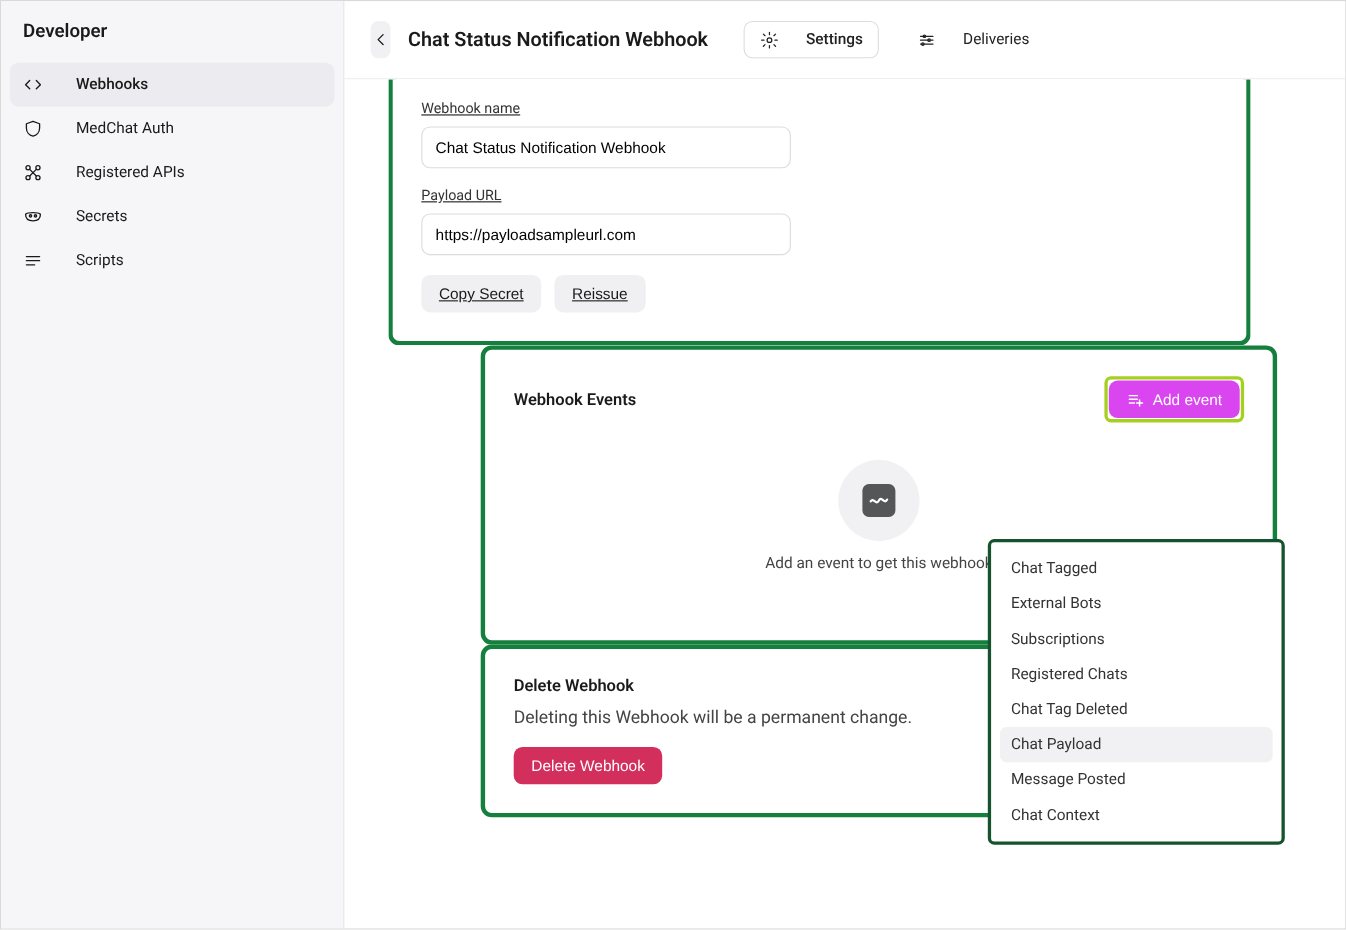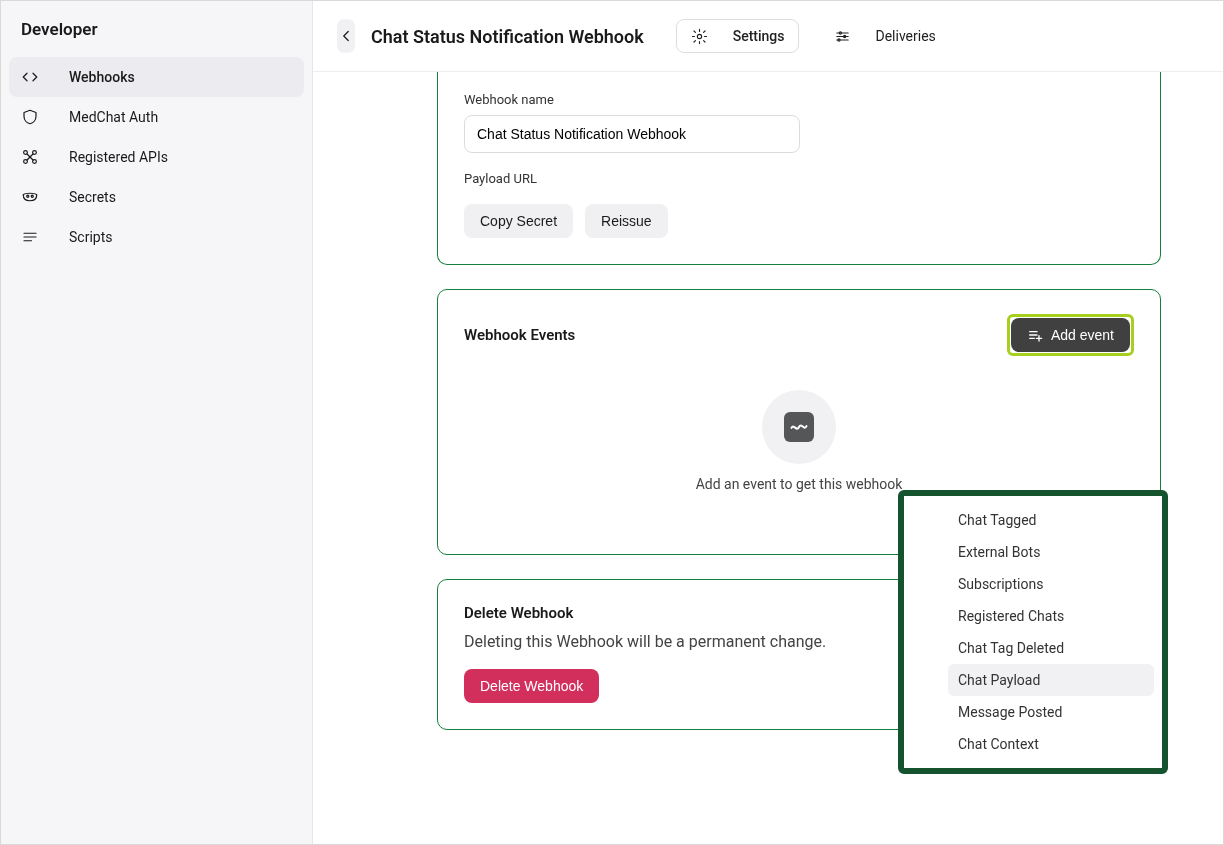--- a/index.html
+++ b/index.html
@@ -61,24 +61,23 @@
       display: inline-flex; align-items: center; gap: 24px;
       padding: 7px 14px; border-radius: 8px;
       color: #222; cursor: pointer; font-size: 14px;
     }
     .tab-btn.active { border: 1px solid #ddd; font-weight: 500; }
     .tab-btn .icon { width: 18px; height: 18px; display: flex; align-items: center; justify-content: center; }
 
     .content { flex: 1; overflow-y: auto; padding: 0 40px 40px; position: relative; }
 
     .card {
-      border: 1px solid #15803d;
+      border: 4px solid #15803d;
       border-radius: 10px;
       padding: 24px 26px 26px;
-      margin-top: 24px;
       background: #fff;
     }
     .card.partial-top { border-top-left-radius: 0; border-top-right-radius: 0; border-top: none; margin-top: 0; padding-top: 20px; }
     .field-label { font-size: 13px; color: #333; margin-bottom: 8px; display: block; }
     .text-input {
       width: 336px; border: 1px solid #dcdce0; border-radius: 8px;
       padding: 10px 12px; font-size: 14px; background: #fff;
     }
     .field { margin-bottom: 18px; }
     .secret-wrap { position: relative; width: 336px; }
@@ -88,31 +87,31 @@
       display: inline-flex; align-items: center; gap: 8px;
       padding: 9px 16px; border-radius: 8px;
       font-size: 14px; cursor: pointer; border: none;
     }
     .btn-grey { background: #f0f0f3; color: #1a1a1a; }
     .btn-row { display: flex; gap: 12px; margin-top: 4px; }
 
     
     .events-header { display: flex; align-items: center; justify-content: space-between; }
     .section-title { font-size: 15px; font-weight: 600; }
-    .btn-primary { background: #404040; color: #fff; font-weight: 500; }
+    .btn-primary { background: #d946ef; color: #fff; font-weight: 500; }
     .highlight-box { border: 3px solid #a7cf1f; border-radius: 6px; padding: 1px; display: inline-block; }
     .events-empty { display: flex; flex-direction: column; align-items: center; padding: 34px 0 36px; gap: 12px; }
     .empty-circle { width: 74px; height: 74px; border-radius: 50%; background: #f1f1f3; display: flex; align-items: center; justify-content: center; }
     .empty-square { width: 30px; height: 30px; border-radius: 6px; background: #555658; display: flex; align-items: center; justify-content: center; }
     .empty-title { font-size: 20px; font-weight: 600; }
     .empty-sub { font-size: 14px; color: #444; }
 
     
     .dropdown-wrap { position: absolute; right: 55px; top: 418px; width: 270px; }
-    .dropdown-border { border: 6px solid #14532d; border-radius: 6px; background: #fff; padding-left: 36px; }
+    .dropdown-border { border: 3px solid #14532d; border-radius: 6px; background: #fff; }
     .dropdown-list { padding: 8px; }
     .dd-item { padding: 8px 10px; border-radius: 6px; cursor: pointer; font-size: 14px; color: #333; }
     .dd-item.hovered { background: #f1f1f3; }
 
     
     .delete-desc { color: #444; margin: 10px 0 18px; font-size: 16px; }
     .btn-danger { background: #d32f5d; color: #fff; font-weight: 500; }
 
     .svg-stroke { stroke: currentColor; fill: none; stroke-width: 1.6; stroke-linecap: round; stroke-linejoin: round; }
   </style>
@@ -210,27 +209,28 @@
                 <circle cx="7" cy="17" r="1.6"></circle>
               </svg>
           </span>
           <span>Deliveries</span>
         </div>
       </div>
     </div>
 
     <div class="content">
 
-      <div class="card partial-top" style="width:724px; margin-left:84px;">
+      <div class="card partial-top" style="width:784px; text-decoration:underline;">
         <div class="field">
           <label class="field-label">Webhook name</label>
           <input class="text-input" type="text" value="Chat Status Notification Webhook" style="">
         </div>
         <div class="field">
           <label class="field-label">Payload URL</label>
+          <input class="text-input" type="text" value="https://payloadsampleurl.com" style="">
         </div>
         <div class="btn-row">
           <button class="btn btn-grey">Copy Secret</button>
           <button class="btn btn-grey">Reissue</button>
         </div>
       </div>
 
       <div class="card" style="width:724px; margin-left:84px;">
         <div class="events-header">
           <div class="section-title">Webhook Events</div>

